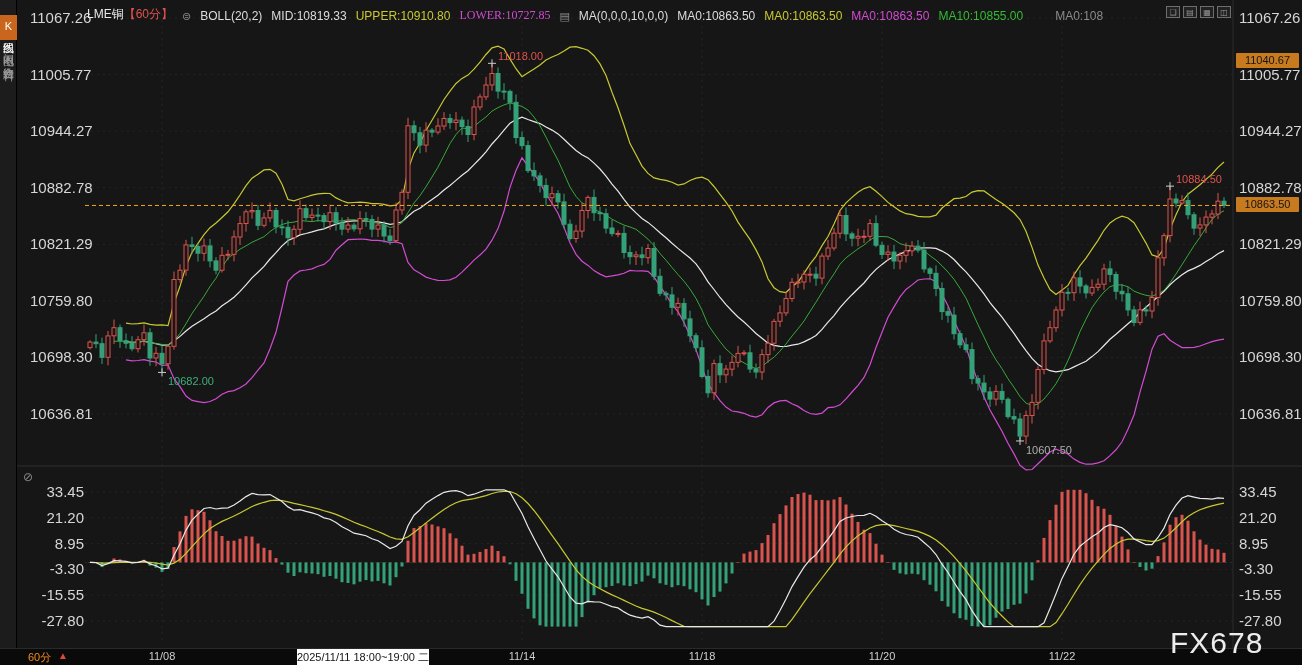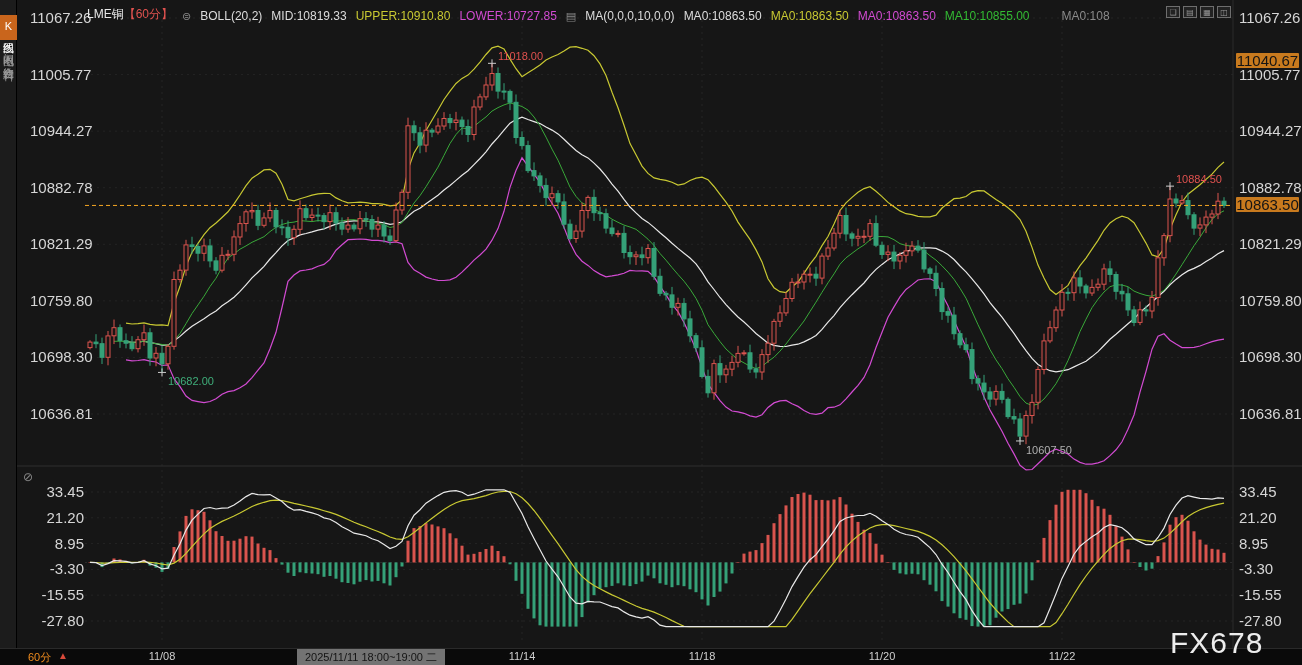--- a/index.html
+++ b/index.html
@@ -17,31 +17,31 @@
   .sym{color:#e8e8e8}
   .period{color:#e0524f}
   .hicon{color:#8a8a8a;font-size:11px}
   .legend-item{display:inline-block}
   .win-icons{position:absolute;left:1166px;top:6px;display:flex;gap:3px;z-index:6}
   .win-icon{width:14px;height:12px;border:1px solid #6e6e6e;color:#9a9a9a;font-size:8px;
             display:flex;align-items:center;justify-content:center;cursor:pointer;background:#222}
   .ylab{position:absolute;font-size:15px;color:#d6d6d6;z-index:3;line-height:14px}
   .ylab.left{left:30px;width:54px;text-align:right}
   .ylab.right{left:1239px;width:60px;text-align:left}
-  .price-tag{position:absolute;left:1236px;width:63px;background:#c87a1e;color:#141414;font-size:15px;
+  .price-tag{position:absolute;left:1236px;width:63px;background:#c87a1e;color:#141414;font-size:11px;
              line-height:15px;text-align:center;z-index:4;border-radius:1px}
   .macd-header{position:absolute;left:92px;top:471px;display:flex;gap:10px;font-size:12px;z-index:4;white-space:nowrap}
   .macd-icon{position:absolute;left:23px;top:470px;color:#8a8a8a;font-size:12px;z-index:4}
   .bottombar{position:absolute;left:0;top:648px;width:1302px;height:28px;background:#0a0a0a;
              border-top:1px solid #2a2a2a;z-index:4;font-size:11px}
   .tf{position:absolute;left:28px;top:1px;color:#f08c1e}
   .tf-arrow{position:absolute;left:58px;top:1px;color:#d94a3a;font-size:10px}
   .date-label{position:absolute;top:1px;width:44px;text-align:center;color:#cfcfcf}
-  .tooltip-chip{position:absolute;left:297px;top:0px;height:16px;line-height:16px;padding:0 8px;
-                background:#737373;color:#141414;z-index:5}
+  .tooltip-chip{position:absolute;left:297px;top:0px;height:16px;line-height:16px;padding:0 0;
+                background:#ffffff;color:#141414;z-index:5}
   .watermark{position:absolute;left:1170px;top:626px;font-size:30px;color:#ededed;z-index:6;letter-spacing:1px}
 </style>
 </head>
 <body>
 
 <div id="app">
 
   <svg id="chart-svg" width="1302" height="665">
       <line x1="85" y1="18" x2="1233" y2="18" stroke="#242424" stroke-dasharray="2 4"></line>
       <line x1="85" y1="74.56880009292571" x2="1233" y2="74.56880009292571" stroke="#242424" stroke-dasharray="2 4"></line>
@@ -664,21 +664,21 @@
   </div>
 
   <div class="header">
     <span>
       <span class="sym">LME铜</span><span class="period">【60分】</span>
     </span>
     <span class="hicon">⊜</span>
     <span class="legend-item" style="color: rgb(220, 220, 220);">BOLL(20,2)</span>
     <span class="legend-item" style="color: rgb(220, 220, 220);">MID:10819.33</span>
     <span class="legend-item" style="color: rgb(200, 200, 50);">UPPER:10910.80</span>
-    <span class="legend-item" style="color: rgb(210, 75, 210);">LOWER:10727.85</span>
+    <span class="legend-item" style="color: rgb(210, 75, 210); font-family: Liberation Serif, serif;">LOWER:10727.85</span>
     <span class="hicon">▤</span>
     <span class="legend-item" style="color: rgb(220, 220, 220);">MA(0,0,0,10,0,0)</span>
     <span class="legend-item" style="color: rgb(220, 220, 220);">MA0:10863.50</span>
     <span class="legend-item" style="color: rgb(200, 200, 50);">MA0:10863.50</span>
     <span class="legend-item" style="color: rgb(210, 75, 210);">MA0:10863.50</span>
     <span class="legend-item" style="color: rgb(51, 187, 51);">MA10:10855.00</span>
     <span class="legend-item" style="color: rgb(138, 138, 138); padding-left: 23px;">MA0:108</span>
   </div>
 
   <div class="win-icons">

